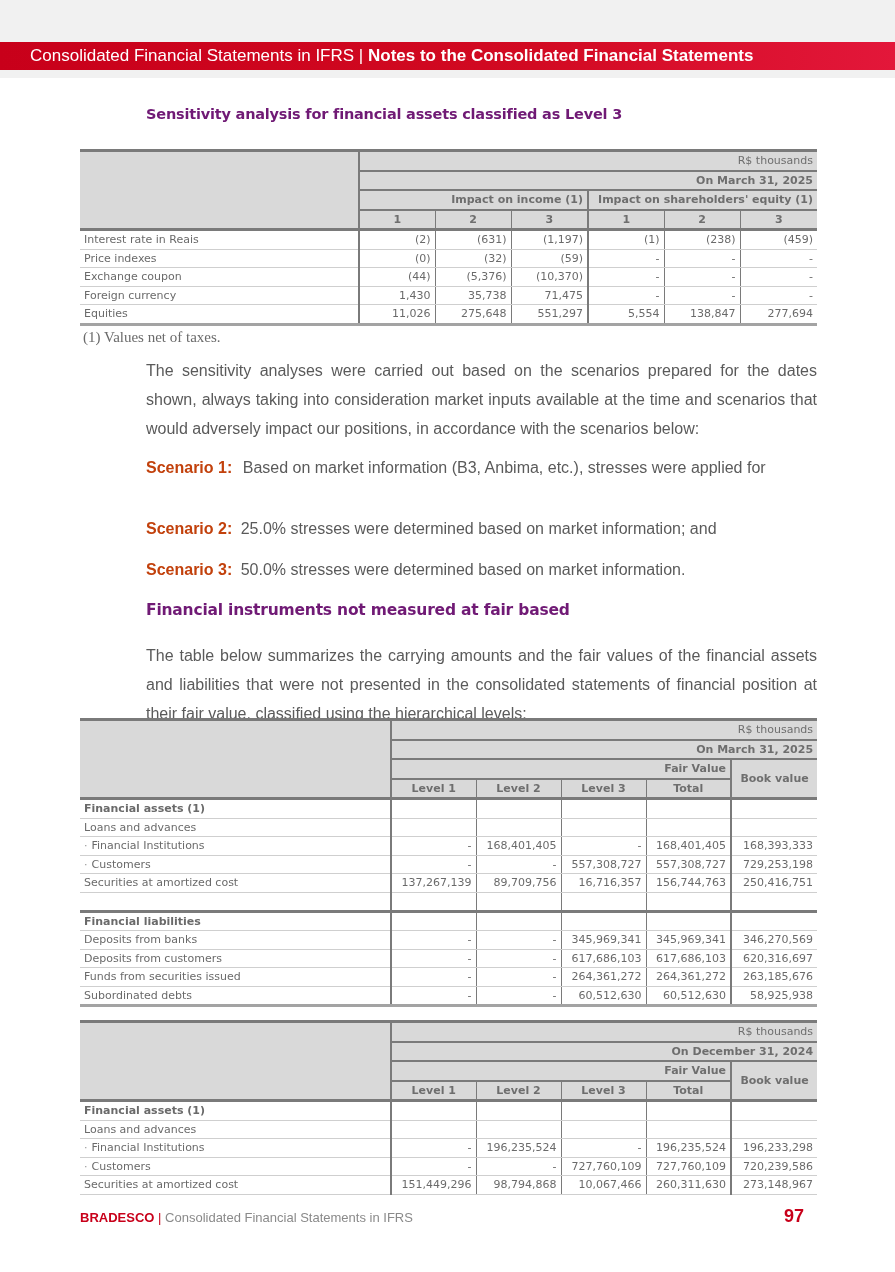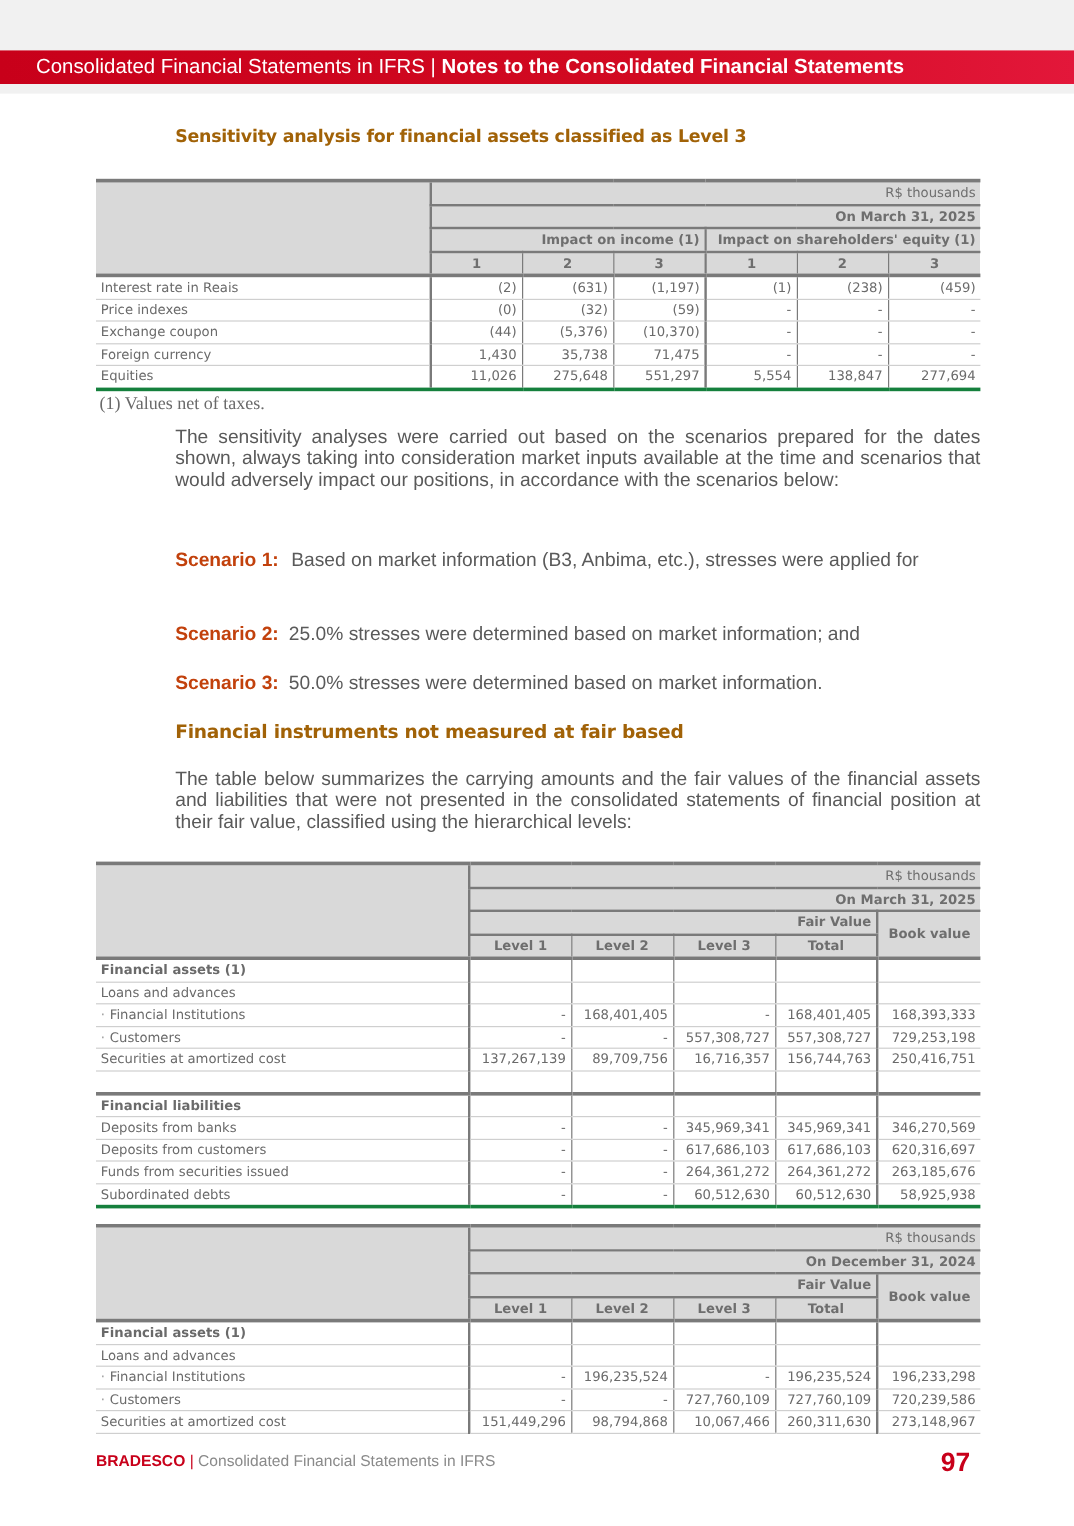--- a/index.html
+++ b/index.html
@@ -12,59 +12,59 @@
     position: absolute; left: 0; top: 42px; width: 895px; height: 28px;
     background: linear-gradient(90deg, #c8001a 0%, #d20a22 60%, #e3173a 100%);
     color: #fff; font-family: "Liberation Sans", sans-serif; font-size: 17px; line-height: 28px;
     padding-left: 30px; box-sizing: border-box; white-space: nowrap;
   }
   .banner b { font-weight: bold; }
   .under-banner { position: absolute; left: 0; top: 70px; width: 895px; height: 8px; background: #f1f1f1; }
 
   .h-title {
     position: absolute; left: 146px; font-family: "DejaVu Sans", sans-serif; font-weight: bold;
-    font-size: 14.5px; color: #a16207; letter-spacing: -0.2px; white-space: nowrap;
+    font-size: 14.5px; color: #701a75; letter-spacing: -0.2px; white-space: nowrap;
   }
 
   table.fin {
     position: absolute; left: 80px; width: 737px; border-collapse: collapse; table-layout: fixed;
     font-family: "DejaVu Sans", sans-serif; font-size: 11px; color: #6a6a6a;
   }
   table.fin td { padding: 0 4px; height: 17.5px; line-height: 17px; white-space: nowrap; overflow: hidden; }
   table.fin td.num { text-align: right; }
   table.fin tr.hd td { background: #d9d9d9; color: #6e6e6e; font-weight: bold; text-align: center; font-size: 11px; }
   table.fin tr.hd td.unit { text-align: right; font-weight: normal; }
   table.fin td.stub-hd { background: #d9d9d9; }
   table.fin tr.top td { border-top: 3px solid #7a7a7a; }
   table.fin td.vsep { border-left: 2px solid #7a7a7a; }
   table.fin td.vthin { border-left: 1px solid #7a7a7a; }
   table.fin tr.hd td.hline { border-bottom: 2px solid #7a7a7a; text-align: right; }
   table.fin tr.body td { border-bottom: 1px solid #cfcfcf; }
   table.fin tr.first td { border-top: 3px solid #7a7a7a; }
-  table.fin tr.last td { border-bottom: 3px solid #15803d; }
+  table.fin tr.last td { border-bottom: 3px solid #a3a3a3; }
   table.fin tr.section td.label { font-weight: bold; color: #6a6a6a; }
   table.fin tr.gap td { height: 17px; }
   table.fin tr.sectop td { border-top: 3px solid #7a7a7a; }
   .bullet { color: #999; margin-right: 4px; }
 
   .note { position: absolute; left: 83px; top: 329px; font-size: 15px; color: #6a6a6a; font-family: Liberation Serif, serif; }
 
   .para {
     position: absolute; left: 146px; width: 671px; font-family: "Liberation Sans", sans-serif;
-    font-size: 16px; line-height: 18px; color: #5a5a5a; text-align: justify;
+    font-size: 16px; line-height: 29px; color: #5a5a5a; text-align: justify;
   }
   .scen { position: absolute; left: 146px; width: 671px; font-family: "Liberation Sans", sans-serif; font-size: 16px; line-height: 20.5px; color: #5a5a5a; }
   .scen b { color: #c2410c; }
   .scen .indent { display: block; padding-left: 86px; }
 
   .footer-brand { position: absolute; left: 80px; top: 1210px; font-family: "Liberation Sans", sans-serif; font-size: 13px; white-space: nowrap; }
   .footer-brand .brand { color: #c8001a; font-weight: bold; }
   .footer-brand .sep { color: #c8001a; }
   .footer-brand .txt { color: #8a8a8a; }
-  .page-no { position: absolute; left: 784px; top: 1206px; font-family: "Liberation Sans", sans-serif; font-size: 22px; font-weight: bold; color: #c8001a; }
+  .page-no { position: absolute; left: 784px; top: 1206px; font-family: "Liberation Sans", sans-serif; font-size: 18px; font-weight: bold; color: #c8001a; }
 </style>
 </head>
 <body>
 
 <div class="top-gray"></div>
 <div class="banner">
   <span>Consolidated Financial Statements in IFRS</span>
   <span>|</span>
   <b>Notes to the Consolidated Financial Statements</b>
 </div>

